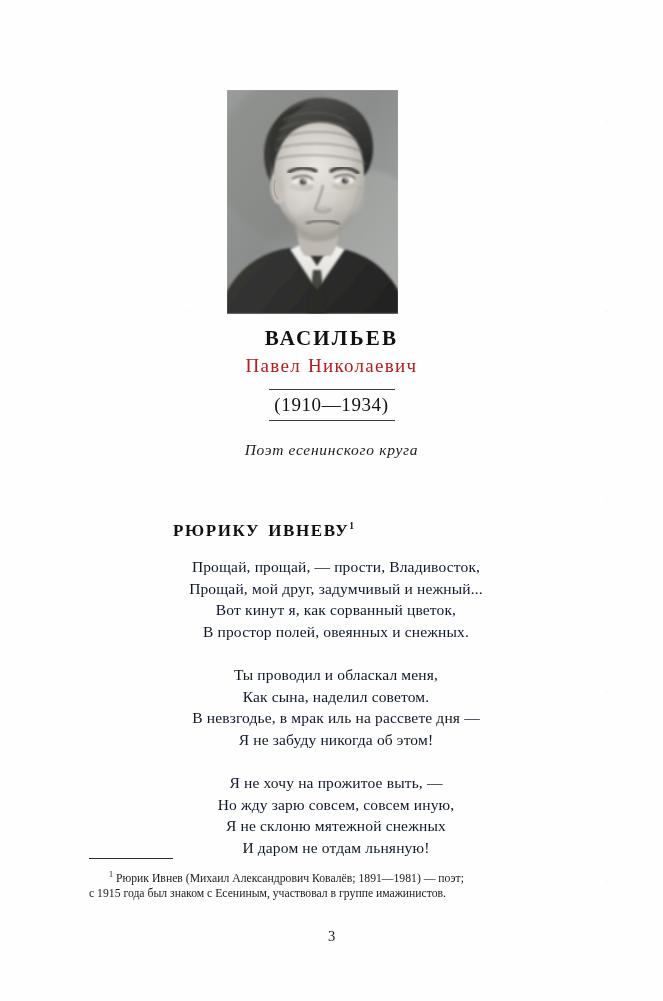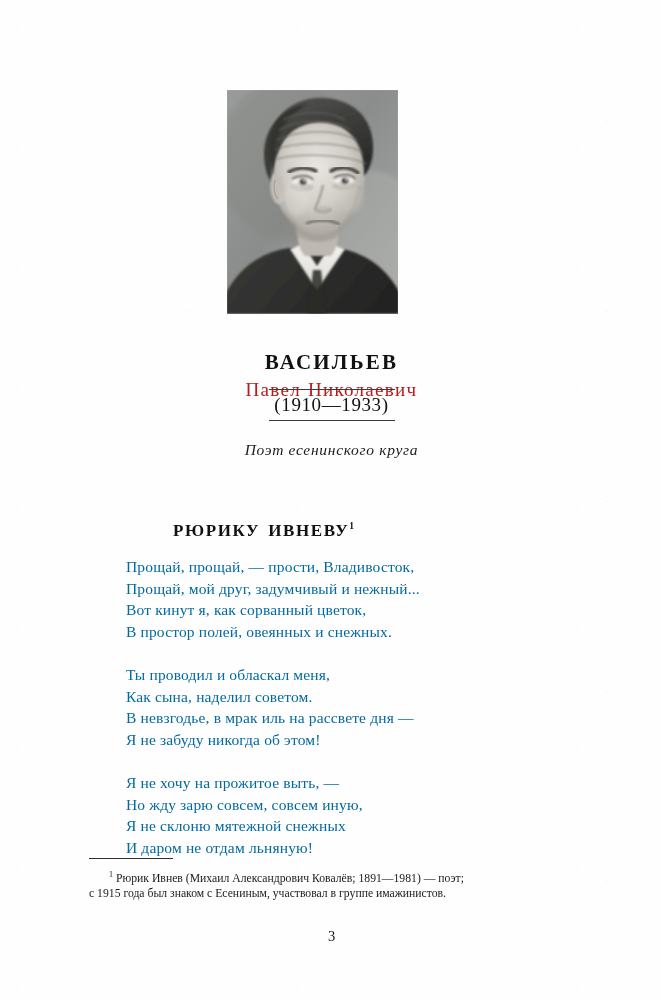--- a/index.html
+++ b/index.html
@@ -43,21 +43,20 @@
     top: 327px;
     width: 663px;
     text-align: center;
   }
   .surname {
     font-size: 21px;
     font-weight: bold;
     letter-spacing: 2.2px;
     line-height: 1.05;
     color: #111;
-    margin-top: 24px;
   }
   .given-names {
     font-size: 19px;
     letter-spacing: 1.3px;
     line-height: 1.25;
     margin-top: 5px;
     color: #b91c1c;
   }
   .given-names .gap { display: inline-block; width: 7px; }
 
@@ -122,22 +121,23 @@
     left: 126px;
     top: 556px;
     width: 420px;
   }
   .stanza { margin-bottom: 22px; }
   .stanza:last-child { margin-bottom: 12px; }
   .verse-line {
     font-size: 15.5px;
     line-height: 21.5px;
     white-space: pre;
-    color: #0369a1;
+    color: #0f172a;
     letter-spacing: 0.15px;
+    text-align: center;
   }
 
   
   .footnote {
     position: absolute;
     left: 57px;
     top: 858px;
     width: 512px;
     margin-left: 32px;
   }
@@ -287,21 +287,21 @@
     </svg>
   </div>
 
   <div class="heading">
     <div class="surname">ВАСИЛЬЕВ</div>
     <div class="given-names"><span>Павел</span><span class="gap"></span><span>Николаевич</span></div>
   </div>
 
   <div class="dates-block">
     <div class="rule-short"></div>
-    <div class="dates">(1910—1933)</div>
+    <div class="dates">(1910—1934)</div>
     <div class="rule-short"></div>
   </div>
 
   <div class="epithet">Поэт есенинского круга</div>
 
   <div class="poem-title"><span>РЮРИКУ</span><span class="word-gap"></span><span>ИВНЕВУ</span><span class="sup">1</span></div>
 
   <div class="poem-body">
     <div class="stanza">
       <div class="verse-line">Прощай, прощай, — прости, Владивосток,</div>

